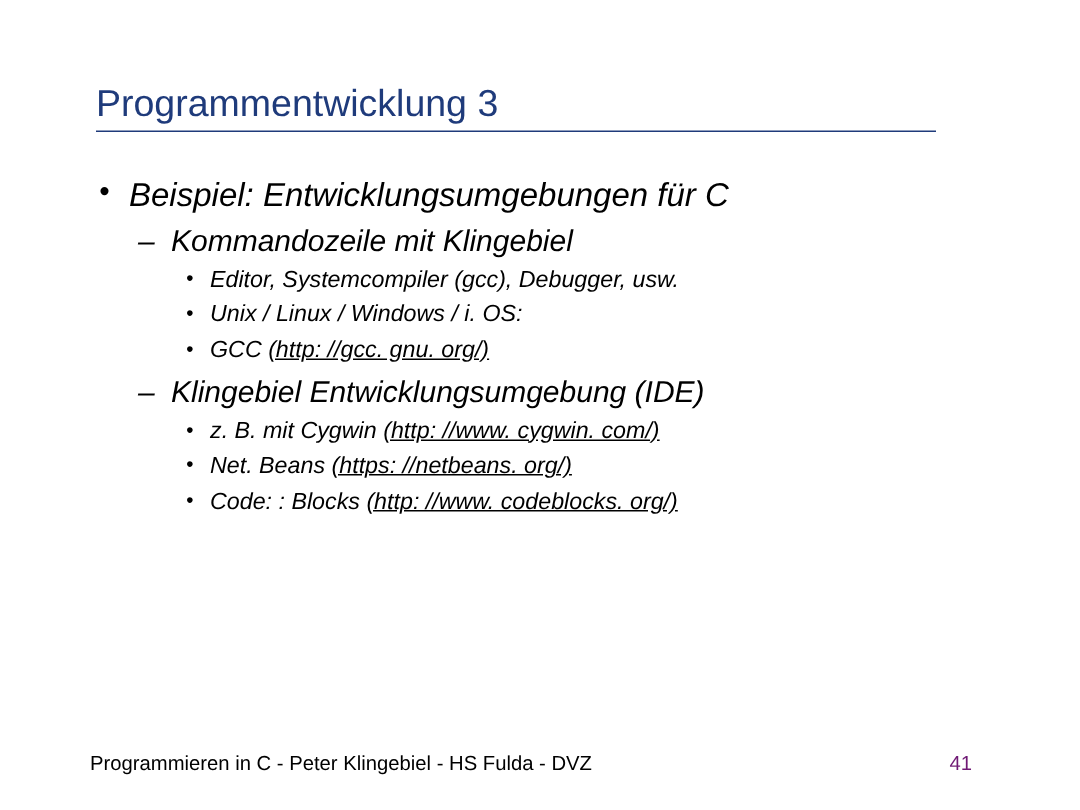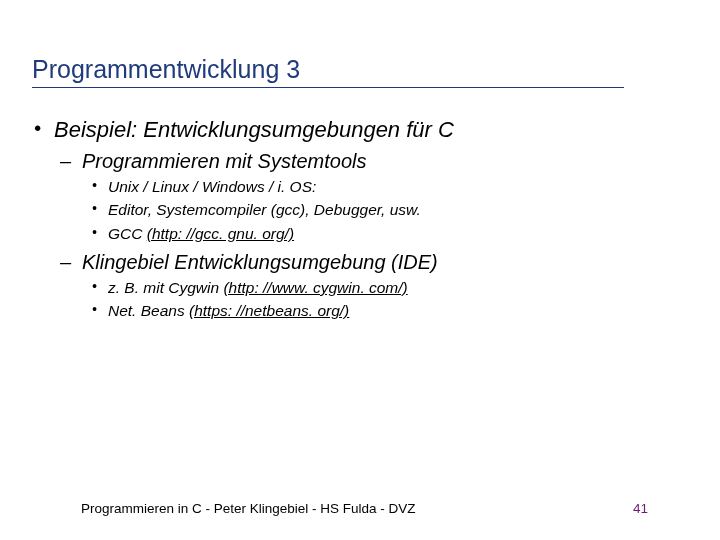--- a/index.html
+++ b/index.html
@@ -10,21 +10,21 @@
     background: #ffffff;
     font-family: Arial, Helvetica, sans-serif;
     color: #000000;
     position: relative;
     overflow: hidden;
   }
   .slide {
     box-sizing: border-box;
     width: 684px;
     height: 540px;
-    padding: 55px 60px 0 32px;
+    padding: 55px 60px 0 64px;
     position: relative;
     border-radius: 25px;
   }
   .title-wrap {
     border-bottom: 1px solid #1f3b7b;
     margin-bottom: 28px;
     padding-bottom: 3px;
   }
   .title-wrap h1 {
     color: #1f3b7b;
@@ -85,21 +85,20 @@
     color: #000;
     margin-top: 36px;
   }
 
   .footer-left {
     position: absolute;
     left: 60px;
     bottom: 24px;
     font-size: 13.5px;
     color: #000;
-    margin-left: 21px;
   }
   .footer-right {
     position: absolute;
     right: 36px;
     bottom: 24px;
     font-size: 13.5px;
     color: #701a75;
   }
 </style>
 </head>
@@ -110,39 +109,42 @@
   <div class="title-wrap">
     <h1>Programmentwicklung 3</h1>
   </div>
 
   <ul class="lvl1">
     <li>
       <span>Beispiel: Entwicklungsumgebungen für C</span>
 
       <ul class="lvl2">
         <li>
-          <span>Programmieren mit Systemtools</span>
+          <span>Kommandozeile mit Klingebiel</span>
           <ul class="lvl3">
+            <li>Editor, Systemcompiler (gcc), Debugger, usw.</li>
             <li>Unix / Linux / Windows / i. OS:</li>
-            <li>Editor, Systemcompiler (gcc), Debugger, usw.</li>
             <li>
               <span>GCC </span><span class="link">(http: //gcc. gnu. org/)</span>
             </li>
           </ul>
         </li>
 
         <li>
           <span>Klingebiel Entwicklungsumgebung (IDE)</span>
           <ul class="lvl3">
             <li>
               <span>z. B. mit Cygwin </span><span class="link">(http: //www. cygwin. com/)</span>
             </li>
             <li>
               <span>Net. Beans </span><span class="link">(https: //netbeans. org/)</span>
             </li>
+            <li>
+              <span>Code: : Blocks </span><span class="link">(http: //www. codeblocks. org/)</span>
+            </li>
           </ul>
         </li>
       </ul>
     </li>
   </ul>
 
   <div class="footer-left">Programmieren in C - Peter Klingebiel - HS Fulda - DVZ</div>
   <div class="footer-right">41</div>
 
 </div>

